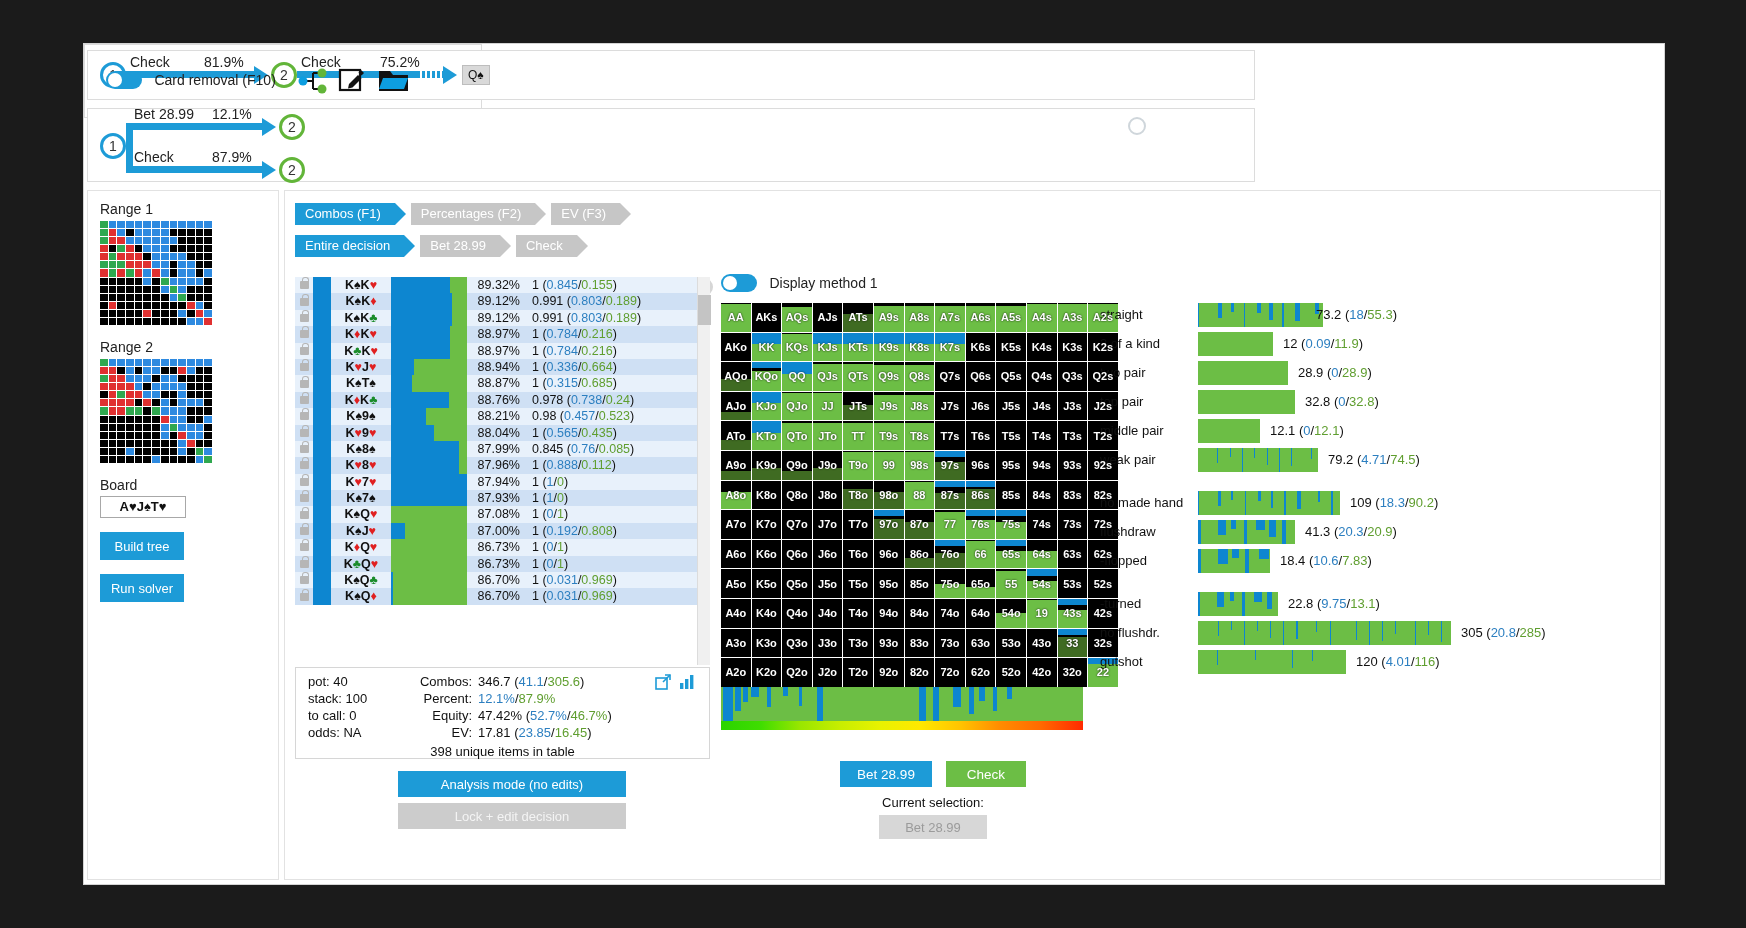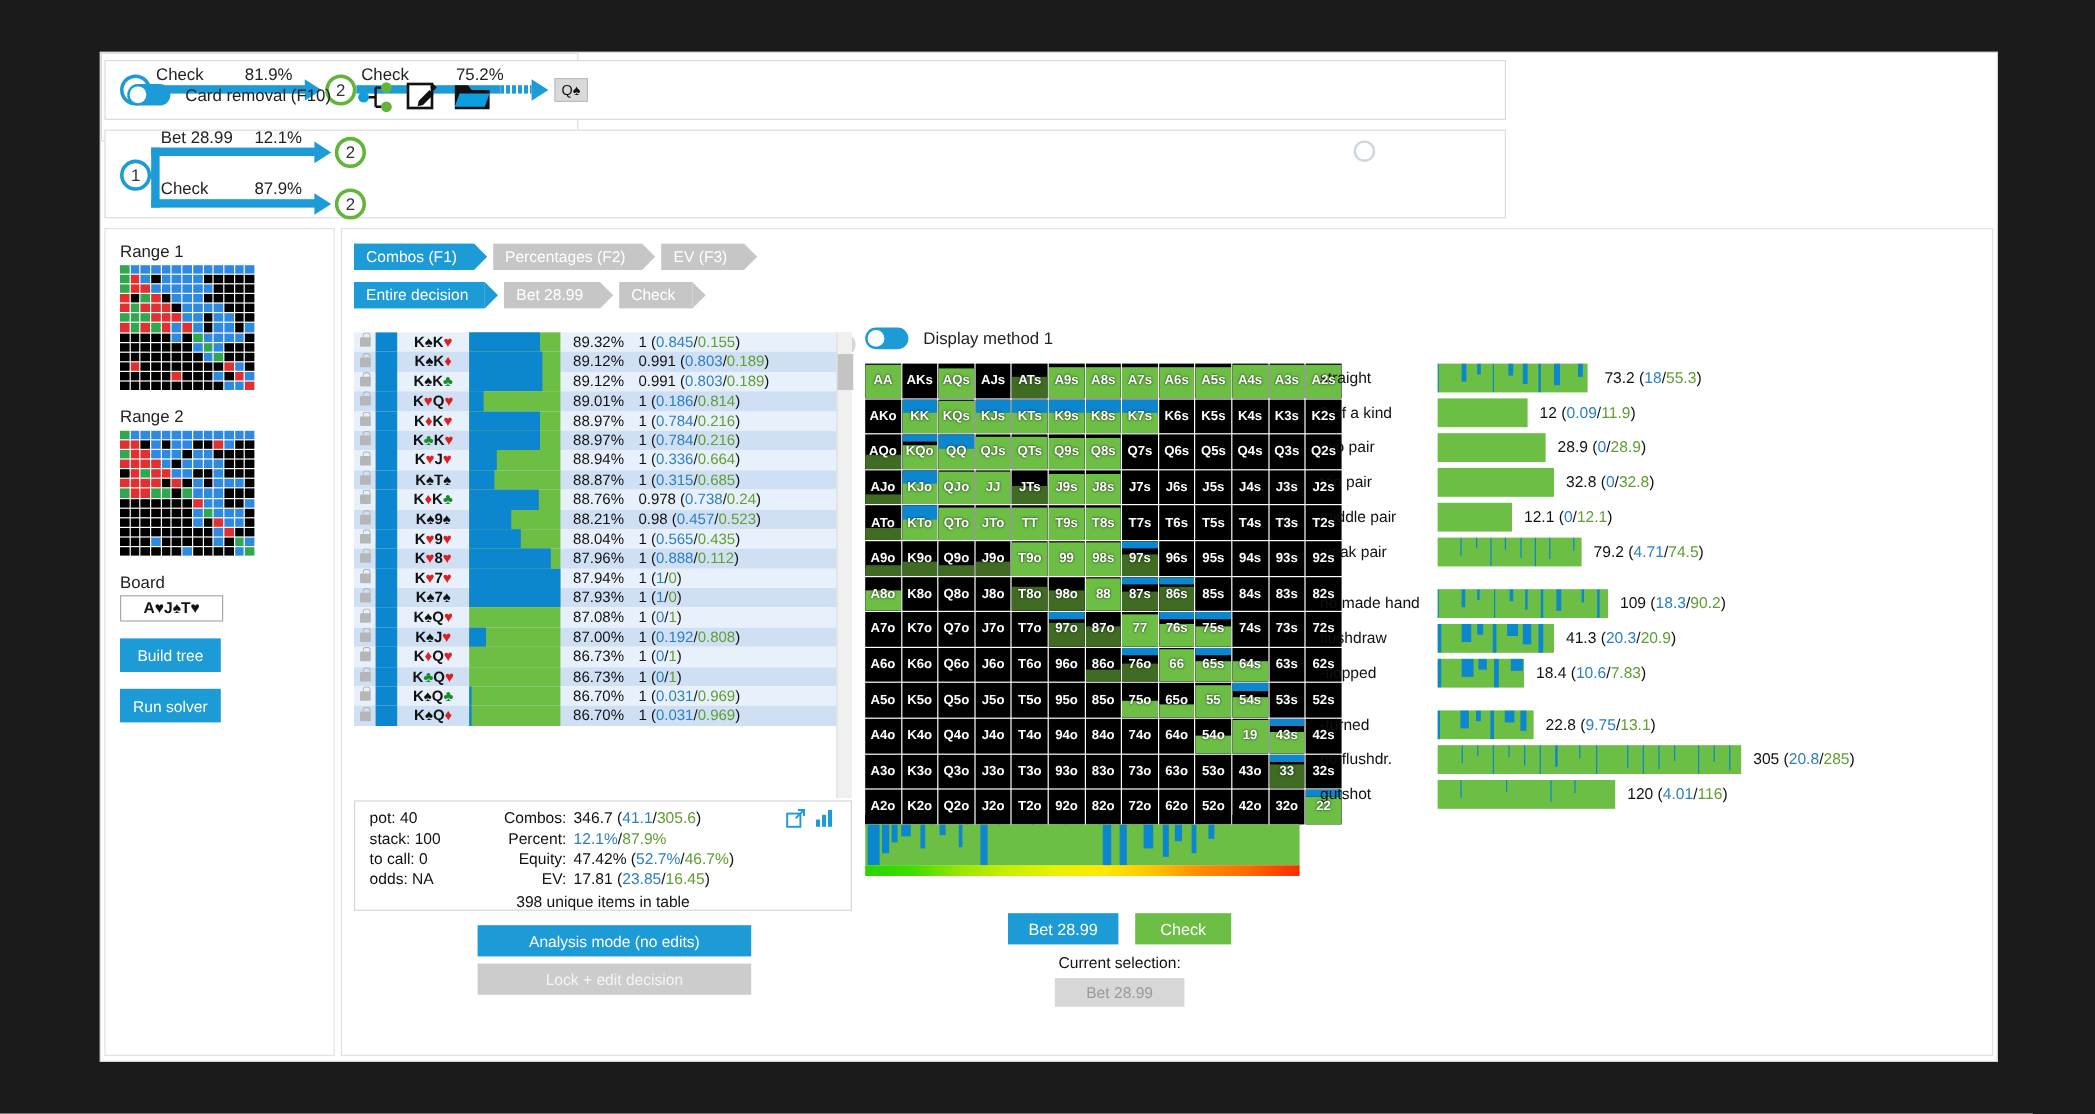--- a/index.html
+++ b/index.html
@@ -671,32 +671,20 @@
               <div class="blu" style="width: 80%;"></div>
             </div>
             <div class="c-eq">89.12%</div>
             <div class="c-combos">0.991 (<span class="blue-t">0.803</span>/<span class="green-t">0.189</span>)</div>
           </div>
           <div class="ht-row">
             <div class="c-lock">
               <span class="lock-icon"></span>
             </div>
             <div class="c-sw"></div>
-            <div class="c-hand">K<span style="color:#e02020">♥</span>Q<span style="color:#e02020">♥</span></div>
-            <div class="c-distr">
-              <div class="blu" style="width: 16%;"></div>
-            </div>
-            <div class="c-eq">89.01%</div>
-            <div class="c-combos">1 (<span class="blue-t">0.186</span>/<span class="green-t">0.814</span>)</div>
-          </div>
-          <div class="ht-row">
-            <div class="c-lock">
-              <span class="lock-icon"></span>
-            </div>
-            <div class="c-sw"></div>
             <div class="c-hand">K<span style="color:#e02020">♦</span>K<span style="color:#e02020">♥</span></div>
             <div class="c-distr">
               <div class="blu" style="width: 78%;"></div>
             </div>
             <div class="c-eq">88.97%</div>
             <div class="c-combos">1 (<span class="blue-t">0.784</span>/<span class="green-t">0.216</span>)</div>
           </div>
           <div class="ht-row">
             <div class="c-lock">
               <span class="lock-icon"></span>
@@ -761,20 +749,32 @@
             <div class="c-lock">
               <span class="lock-icon"></span>
             </div>
             <div class="c-sw"></div>
             <div class="c-hand">K<span style="color:#e02020">♥</span>9<span style="color:#e02020">♥</span></div>
             <div class="c-distr">
               <div class="blu" style="width: 56%;"></div>
             </div>
             <div class="c-eq">88.04%</div>
             <div class="c-combos">1 (<span class="blue-t">0.565</span>/<span class="green-t">0.435</span>)</div>
+          </div>
+          <div class="ht-row">
+            <div class="c-lock">
+              <span class="lock-icon"></span>
+            </div>
+            <div class="c-sw"></div>
+            <div class="c-hand">K<span style="color:#111">♠</span>8<span style="color:#111">♠</span></div>
+            <div class="c-distr">
+              <div class="blu" style="width: 90%;"></div>
+            </div>
+            <div class="c-eq">87.99%</div>
+            <div class="c-combos">0.845 (<span class="blue-t">0.76</span>/<span class="green-t">0.085</span>)</div>
           </div>
           <div class="ht-row">
             <div class="c-lock">
               <span class="lock-icon"></span>
             </div>
             <div class="c-sw"></div>
             <div class="c-hand">K<span style="color:#e02020">♥</span>8<span style="color:#e02020">♥</span></div>
             <div class="c-distr">
               <div class="blu" style="width: 89%;"></div>
             </div>
@@ -1549,21 +1549,21 @@
             <div class="noise" style="left: 0px; width: 1.39px; top: 0px; height: 100%;"></div>
             <div class="noise" style="left: 19.8889px; width: 4.09px; top: 0px; height: 64%;"></div>
             <div class="noise" style="left: 32.7778px; width: 2.93px; top: 0px; height: 38%;"></div>
             <div class="noise" style="left: 45.6667px; width: 1.77px; top: 0px; height: 100%;"></div>
             <div class="noise" style="left: 58.5556px; width: 4.48px; top: 0px; height: 41%;"></div>
             <div class="noise" style="left: 71.4444px; width: 3.32px; top: 0px; height: 70%;"></div>
             <div class="noise" style="left: 84.3333px; width: 2.16px; top: 0px; height: 100%;"></div>
             <div class="noise" style="left: 97.2222px; width: 4.86px; top: 0px; height: 73%;"></div>
             <div class="noise" style="left: 117.111px; width: 3.7px; top: 0px; height: 47%;"></div>
           </div>
-          <div class="sb-val" style="left: 237px;">73.2 (<span class="blue-t">18</span>/<span class="green-t">55.3</span>)</div>
+          <div class="sb-val" style="left: 216px;">73.2 (<span class="blue-t">18</span>/<span class="green-t">55.3</span>)</div>
         </div>
         <div class="sb-row">
           <div class="sb-lbl">3 of a kind</div>
           <div class="sb-bar" style="width: 75px;"></div>
           <div class="sb-val" style="left: 183px;">12 (<span class="blue-t">0.09</span>/<span class="green-t">11.9</span>)</div>
         </div>
         <div class="sb-row">
           <div class="sb-lbl">two pair</div>
           <div class="sb-bar" style="width: 90px;"></div>
           <div class="sb-val" style="left: 198px;">28.9 (<span class="blue-t">0</span>/<span class="green-t">28.9</span>)</div>

